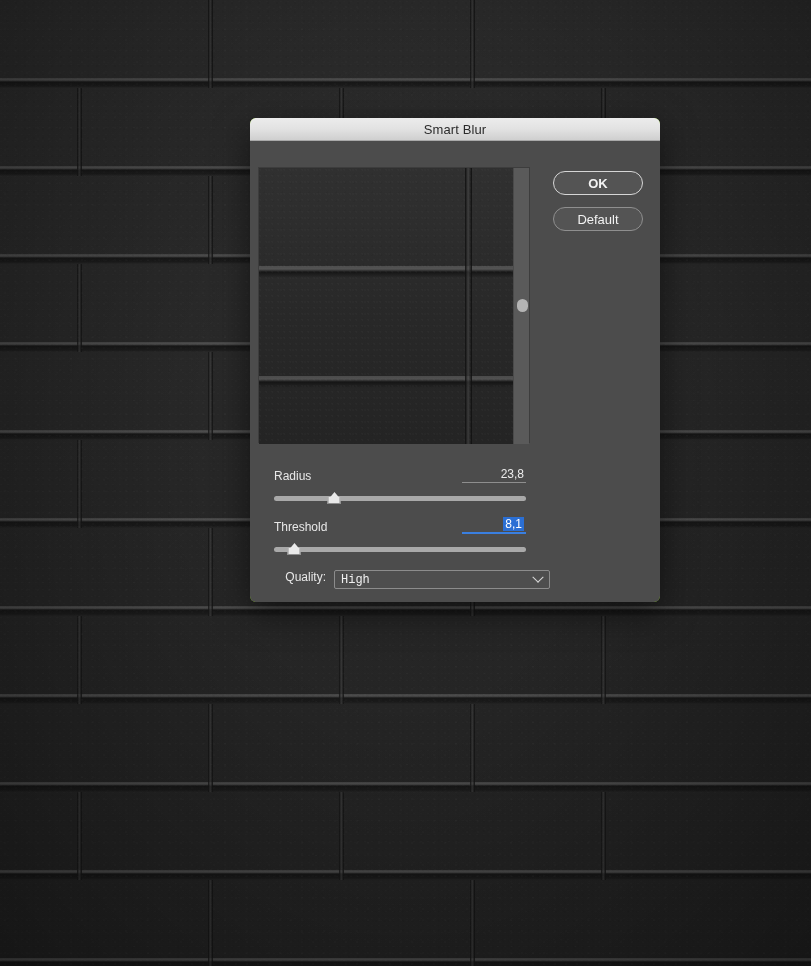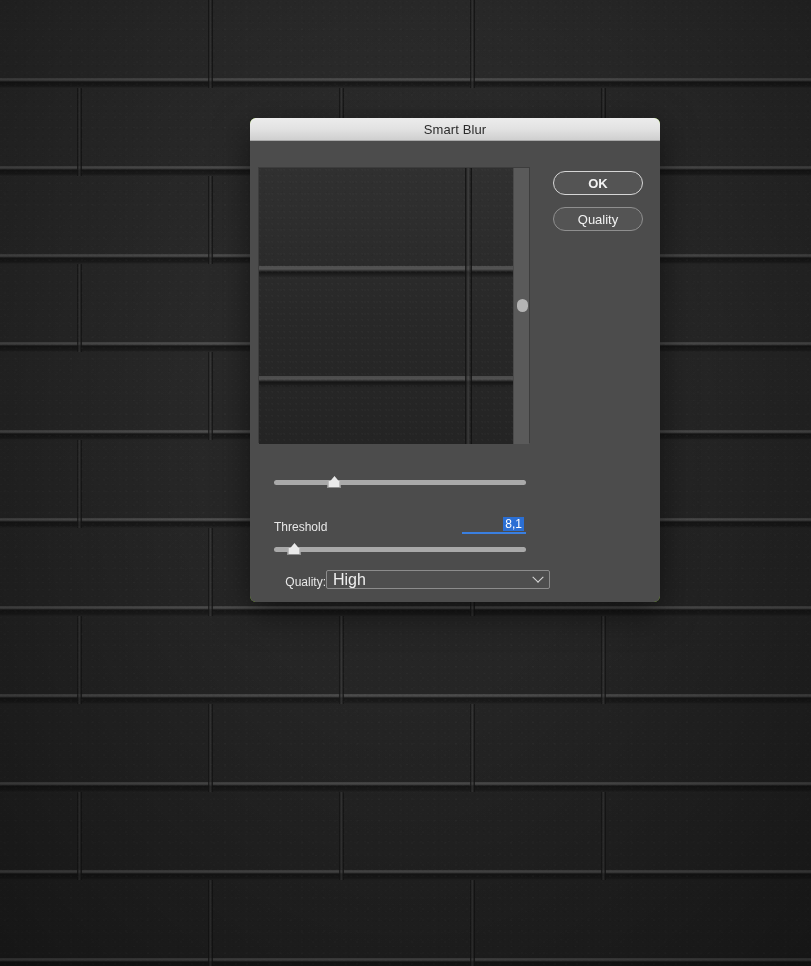--- a/index.html
+++ b/index.html
@@ -303,22 +303,22 @@
     border-right: 5px solid transparent;
     border-bottom: 6px solid #e9e9e9;
   }
 
   
   .select-row {
     position: absolute;
     left: 24px;
     width: 276px;
     display: flex;
-    align-items: flex-end;
-    gap: 0;
+    align-items: flex-start;
+    gap: 8px;
   }
   .select-label {
     font-size: 12px;
     color: #e8e8e8;
     width: 52px;
     text-align: right;
     flex: none;
   }
   .select-box {
     flex: 1;
@@ -326,22 +326,23 @@
     background: #4e4e4e;
     border: 1px solid #8c8c8c;
     border-radius: 2px;
     display: flex;
     align-items: center;
     padding: 0 6px;
     box-sizing: border-box;
     position: relative;
   }
   .select-text {
-    font-size: 16px;
+    font-size: 12px;
     color: #f0f0f0;
+    font-family: Liberation Mono, monospace;
   }
   .select-chev {
     position: absolute;
     right: 7px;
     width: 7px; height: 7px;
     border-right: 1.4px solid #d8d8d8;
     border-bottom: 1.4px solid #d8d8d8;
     transform: rotate(45deg) translate(-2px,-2px);
   }
 
@@ -415,20 +416,26 @@
           <div class="preview-vjoint" style="left:206px;"></div>
           <div class="preview-noise"></div>
         </div>
         <div class="preview-scrollbar-v">
           <div class="preview-scroll-thumb"></div>
         </div>
       </div>
 
 
       <div class="field-row" style="top:326px;">
+        <div class="field-head">
+          <span class="field-label">Radius</span>
+          <span class="field-value-box">
+            <span class="val">23,8</span>
+          </span>
+        </div>
         <div class="slider">
           <div class="slider-track"></div>
           <div class="slider-thumb" style="left:24%;"></div>
         </div>
       </div>
 
       <div class="field-row" style="top:376px;">
         <div class="field-head">
           <span class="field-label">Threshold</span>
           <span class="field-value-box focused">
@@ -446,18 +453,18 @@
         <div class="select-box">
           <span class="select-text">High</span>
           <span class="select-chev"></span>
         </div>
       </div>
 
       <div class="btn primary" style="left:303px; top:30px;font-weight:bold;">
         <span>OK</span>
       </div>
       <div class="btn" style="left:303px; top:66px;">
-        <span>Quality</span>
+        <span>Default</span>
       </div>
 
     </div>
   </div>
 </div>
 
 </body></html>

